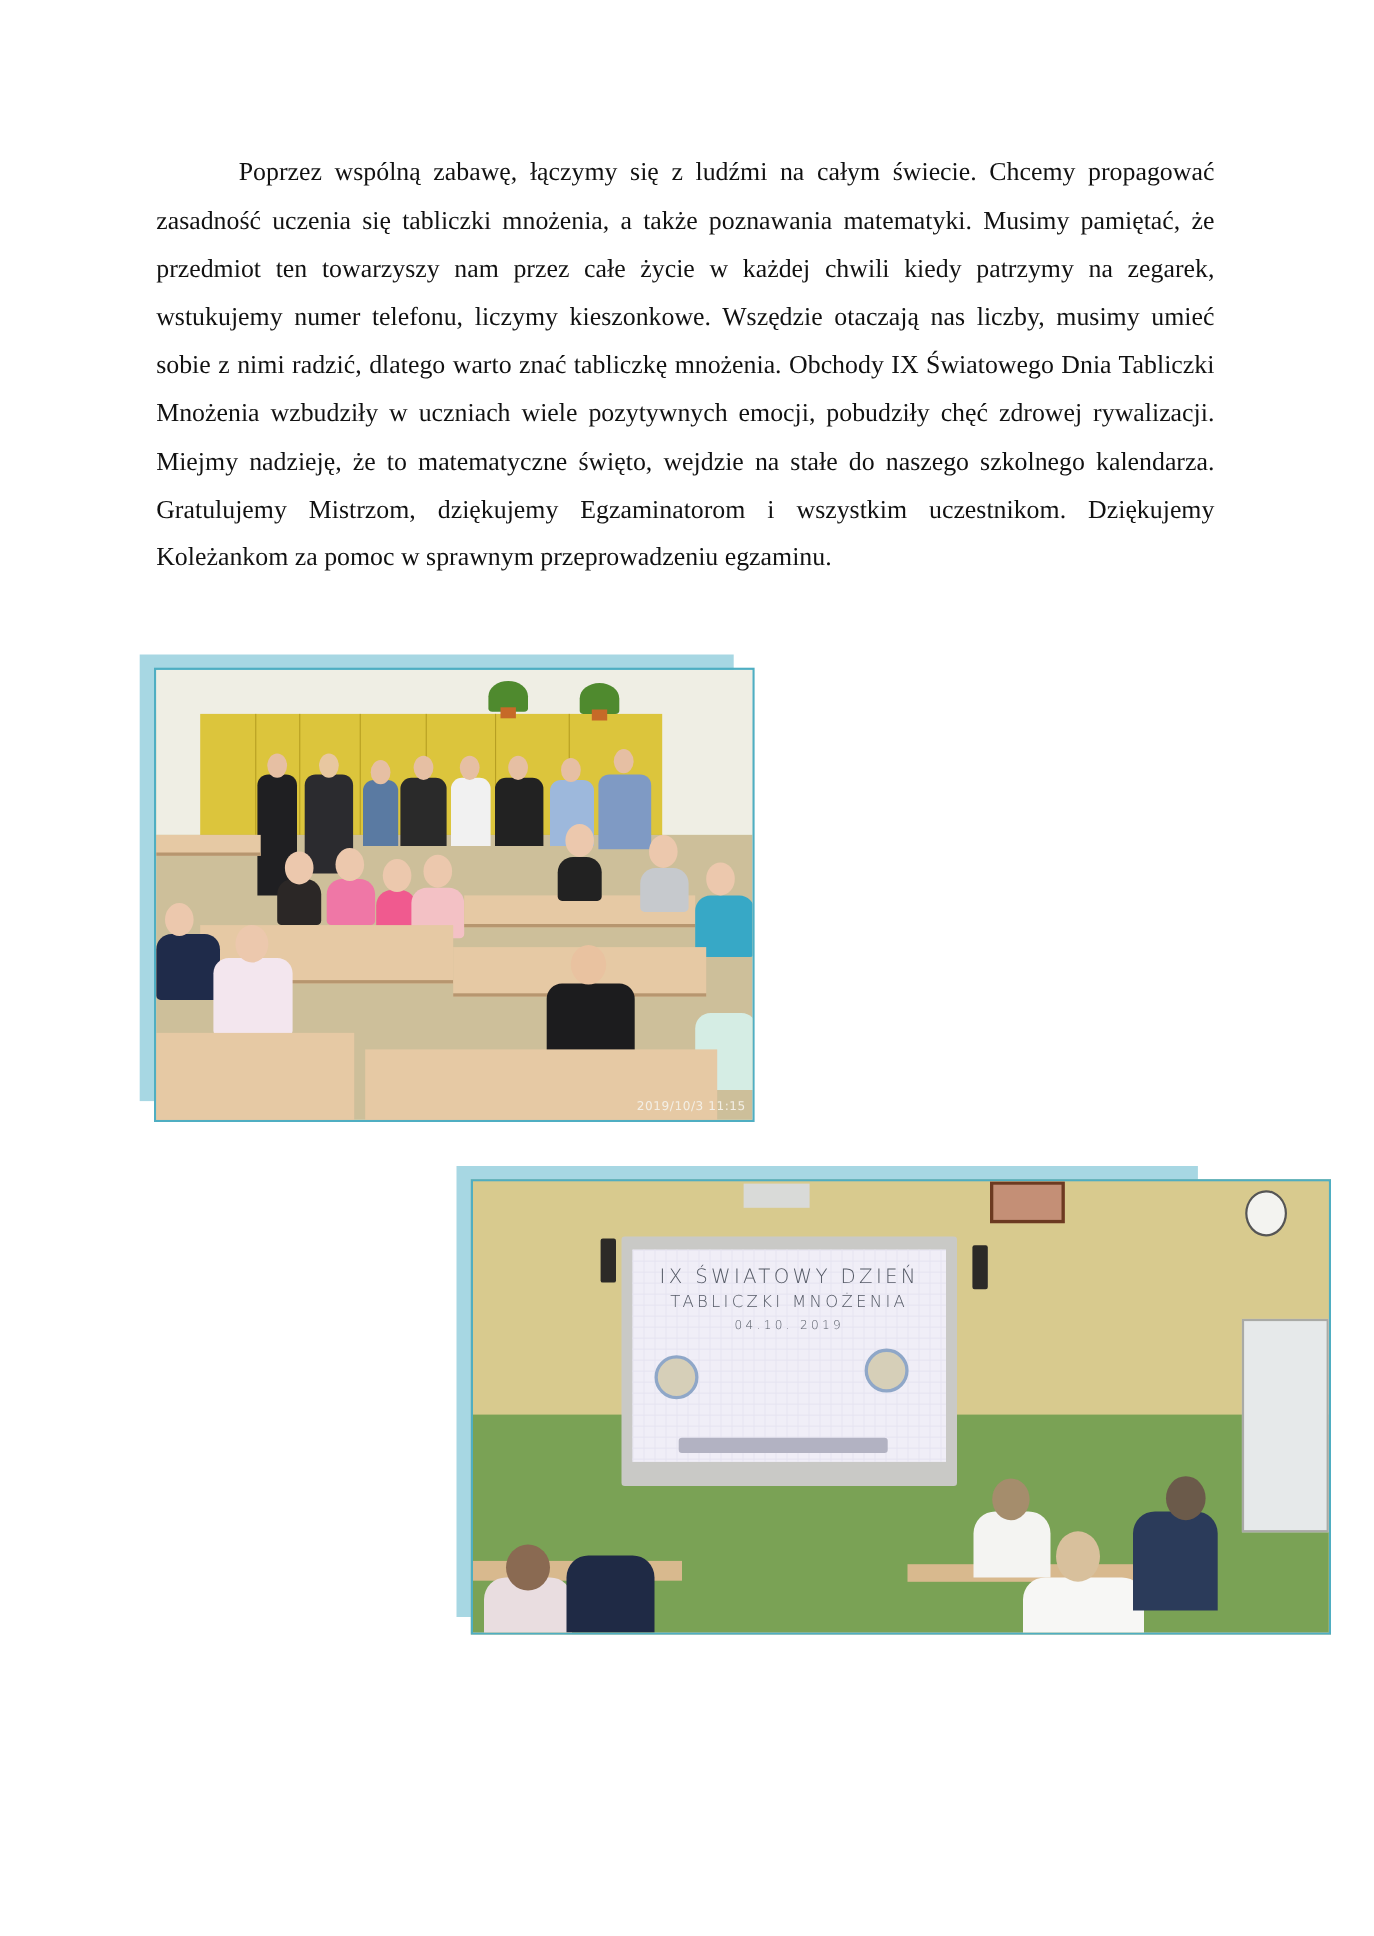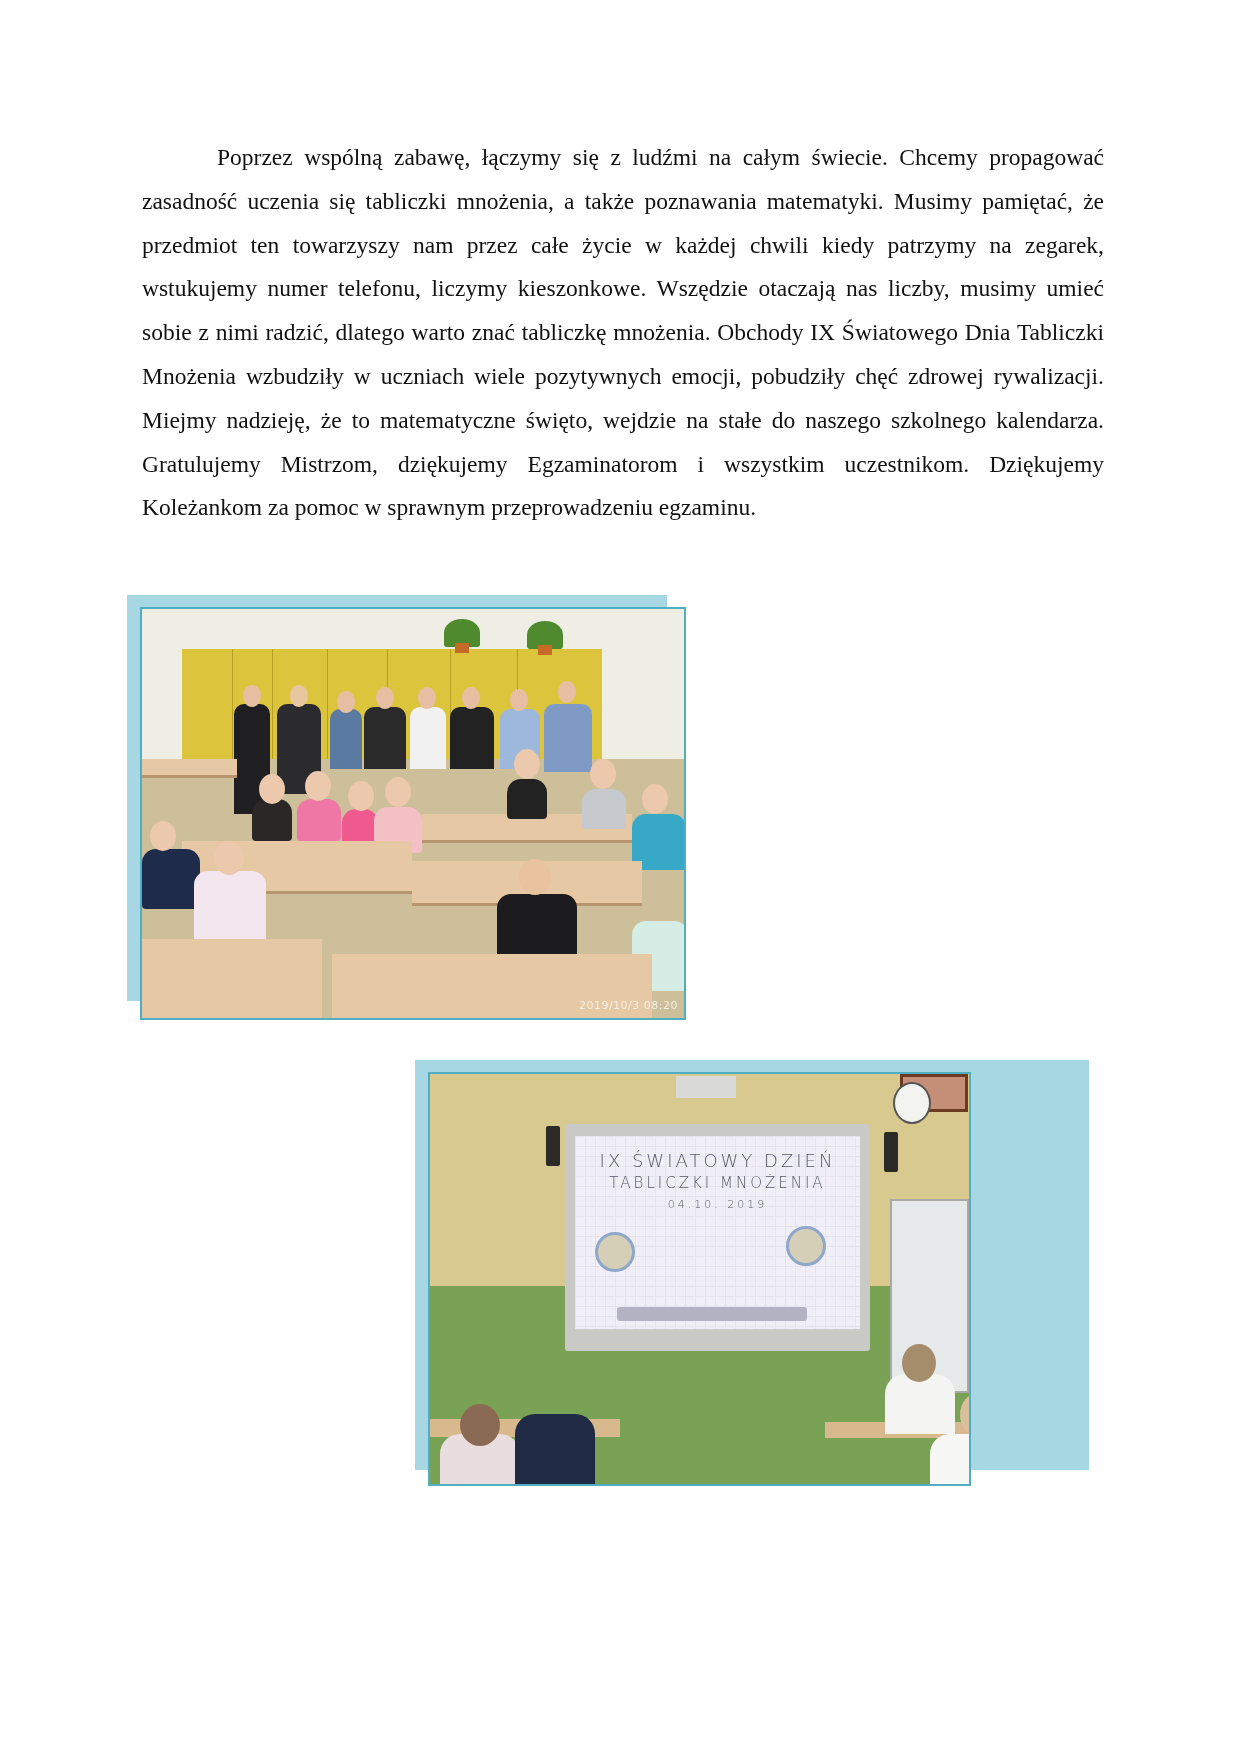--- a/index.html
+++ b/index.html
@@ -24,21 +24,21 @@
   .p1 .plant { position:absolute; width:36px; height:28px; border-radius:50% 50% 10% 10%; background:#4f8a2e; }
   .p1 .pot { position:absolute; width:14px; height:10px; background:#c66a28; }
   .p1 .adult { position:absolute; border-radius:10px 10px 0 0; }
   .p1 .head { position:absolute; width:18px; height:22px; border-radius:50%; background:#e6bfa3; }
   .p1 .floor { position:absolute; left:0; right:0; top:150px; bottom:0; background:#cdbf9a; }
   .p1 .desk { position:absolute; background:#e6c9a4; border-bottom:3px solid #b7966f; }
   .p1 .kid { position:absolute; border-radius:14px 14px 4px 4px; }
   .p1 .khead { position:absolute; width:26px; height:30px; border-radius:50%; background:#ecc8ad; }
   .stamp { position:absolute; right:6px; bottom:6px; font-family:"DejaVu Sans", sans-serif; font-size:11px; color:#f3efe6; letter-spacing:0.5px; }
   
-  .p2 { left: 428px; top: 1072px; width: 543px; height: 414px; background:#d9c98e; }
+  .p2 { left: 428px; top: 1072px; width: 782px; height: 414px; background:#d9c98e; }
   .p2 .upper { position:absolute; left:0; right:0; top:0; height:212px; background:#d8ca8e; }
   .p2 .lower { position:absolute; left:0; right:0; top:212px; bottom:0; background:#7aa255; }
   .p2 .board { position:absolute; left:135px; top:50px; width:305px; height:227px; background:#c9c9c6; border-radius:3px; }
   .p2 .screen { position:absolute; left:10px; top:12px; right:10px; bottom:22px; background:#f0eef7;
       background-image: linear-gradient(#e5e3f0 1px, transparent 1px), linear-gradient(90deg, #e5e3f0 1px, transparent 1px);
       background-size: 10px 10px; }
   .p2 .hand { position:absolute; left:0; right:0; text-align:center; font-family:"DejaVu Sans", sans-serif; color:#555a66; letter-spacing:3px; font-weight:300; }
   .p2 .logo { position:absolute; width:34px; height:34px; border-radius:50%; border:3px solid #8fa7c8; background:#d6cfb8; }
   .p2 .toolbar { position:absolute; left:42px; bottom:8px; width:190px; height:14px; background:#b2b2c2; border-radius:3px; }
   .p2 .speaker { position:absolute; width:14px; height:40px; background:#2c2a27; border-radius:2px; }
@@ -112,21 +112,21 @@
     <div class="kid" style="left:0; top:240px; width:58px; height:60px; background:#1f2b4a;"></div>
     <div class="khead" style="left:8px; top:212px;"></div>
     <div class="kid" style="left:52px; top:262px; width:72px; height:70px; background:#f3e6ee;"></div>
     <div class="khead" style="left:72px; top:232px; width:30px; height:34px;"></div>
     <div class="desk" style="left:270px; top:252px; width:230px; height:42px;"></div>
     <div class="kid" style="left:355px; top:285px; width:80px; height:70px; background:#1c1c1e;"></div>
     <div class="khead" style="left:377px; top:250px; width:32px; height:36px; background:#e9c2a0;"></div>
     <div class="kid" style="left:490px; top:312px; width:56px; height:70px; background:#d5ede4;"></div>
     <div class="desk" style="left:0; top:330px; width:180px; height:80px;"></div>
     <div class="desk" style="left:190px; top:345px; width:320px; height:70px;"></div>
-    <div class="stamp">2019/10/3  08:20</div>
+    <div class="stamp">2019/10/3  11:15</div>
   </div>
 
   <div class="backing" style="left:415px; top:1060px; width:674px; height:410px;"></div>
   <div class="photo p2">
     <div class="upper"></div>
     <div class="lower"></div>
     <div class="projector"></div>
     <div class="picture"></div>
     <div class="clock"></div>
     <div class="speaker" style="left:116px; top:52px;"></div>

